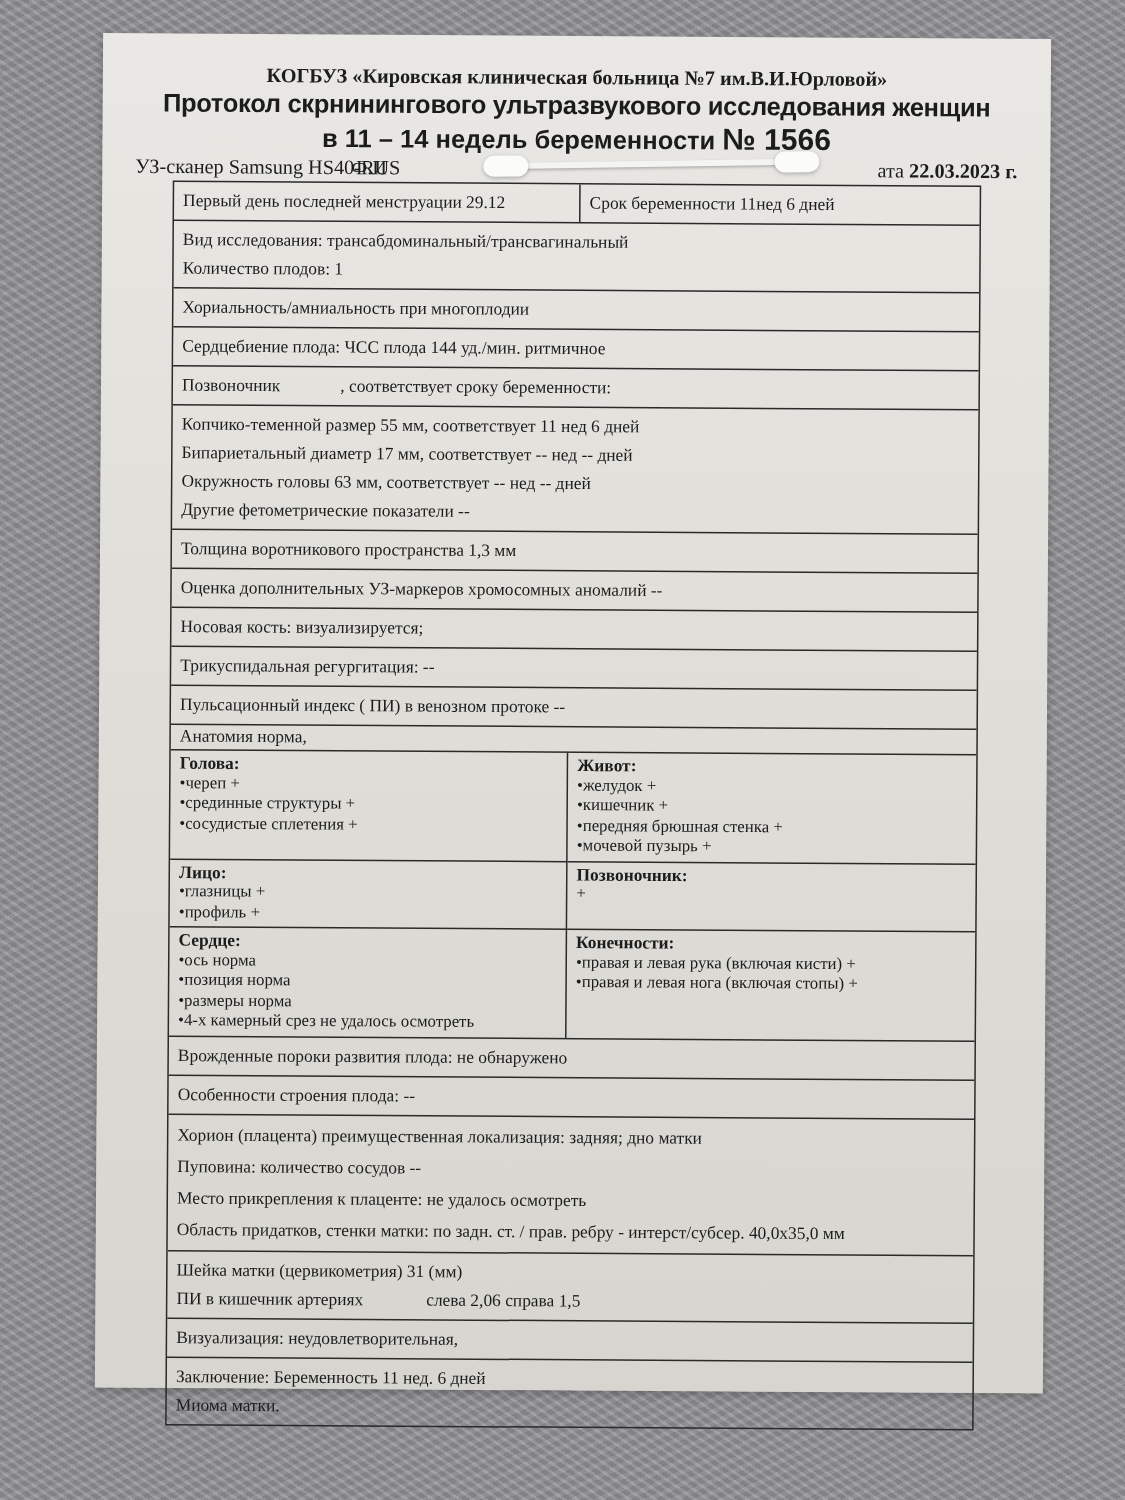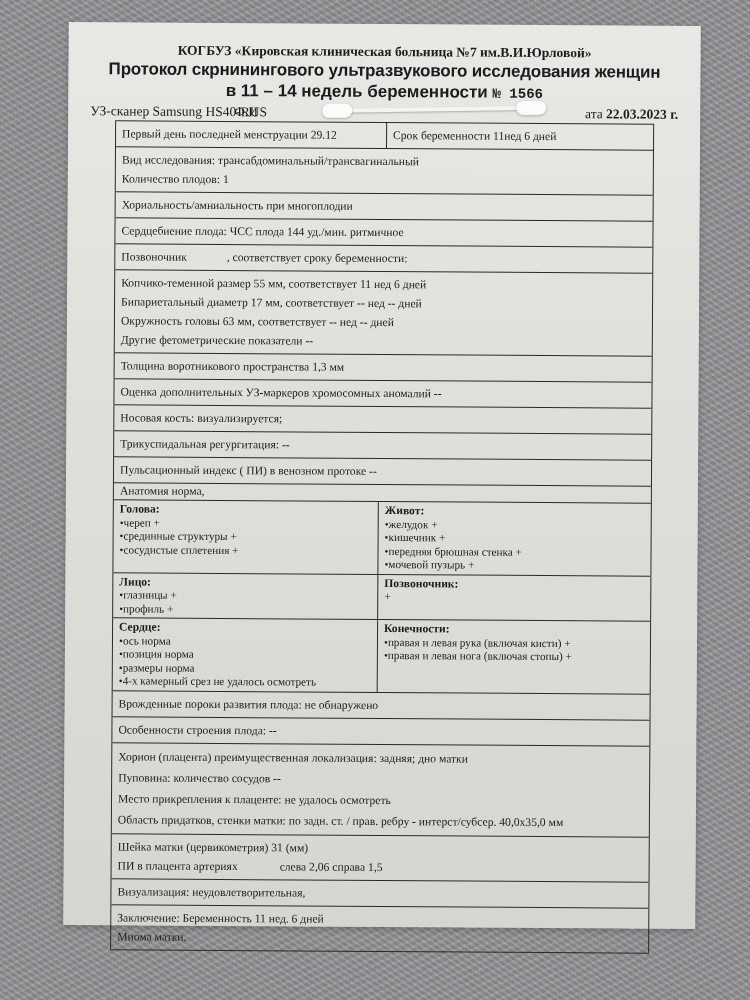--- a/index.html
+++ b/index.html
@@ -15,21 +15,21 @@
       position:absolute; left:66px; top:24px; width:632px; height:903px;
       background: linear-gradient(180deg, #e9e8e4 0%, #e0dfda 40%, #d6d5cf 100%);
       transform: rotate(0.35deg);
       transform-origin: 50% 50%;
       box-shadow: 0 2px 6px rgba(0,0,0,0.25);
       color:#1c1c1c;
     }
     .hdr1 { position:absolute; left:0; right:0; top:20px; text-align:center; font-weight:bold; font-size:13.5px; }
     .hdr2 { position:absolute; left:0; right:0; top:37px; text-align:center; font-weight:bold; font-size:17px; font-family:"Liberation Sans","DejaVu Sans",sans-serif; letter-spacing:-0.2px;}
     .hdr3 { position:absolute; left:0; right:0; top:58px; text-align:center; font-weight:bold; font-size:17px; font-family:"Liberation Sans","DejaVu Sans",sans-serif;}
-    .hdr3 .num { font-family:Liberation Mono, monospace; font-size:14px; }
+    .hdr3 .num { font-family:Liberation Sans, sans-serif; font-size:20px; }
     .meta { position:absolute; left:22px; right:10px; top:81px; font-size:13.5px; }
     .meta .scanner { position:absolute; left:0; }
     .meta .fio { position:absolute; left:144px; }
     .meta .date { position:absolute; right:12px; }
     .meta .date b { font-weight:bold;margin-top:40px; }
     .swab {
       position:absolute; left:254px; top:78px; width:224px; height:14px;
       transform: rotate(-1.2deg);
     }
     .swab .stick { position:absolute; left:12px; right:12px; top:5px; height:4px; background:#f4f4f2; border-radius:2px; box-shadow:0 1px 2px rgba(0,0,0,0.25); }
@@ -154,21 +154,21 @@
     <div class="row">Особенности строения плода: --</div>
     <div class="row" style="line-height:21px;">
       <div>Хорион (плацента) преимущественная локализация: задняя; дно матки</div>
       <div>Пуповина: количество сосудов --</div>
       <div>Место прикрепления к плаценте: не удалось осмотреть</div>
       <div>Область придатков, стенки  матки: по задн. ст. / прав. ребру - интерст/субсер. 40,0х35,0 мм</div>
     </div>
     <div class="row">
       <div>Шейка матки (цервикометрия) 31 (мм)</div>
       <div>
-        <span>ПИ в плацента артериях</span><span style="display:inline-block;width:42px;"></span><span>слева 2,06 справа 1,5</span>
+        <span>ПИ в кишечник артериях</span><span style="display:inline-block;width:42px;"></span><span>слева 2,06 справа 1,5</span>
       </div>
     </div>
     <div class="row">Визуализация: неудовлетворительная,</div>
     <div class="row">
       <div>Заключение: Беременность 11 нед. 6 дней</div>
       <div>Миома матки.</div>
     </div>
   </div>
 </div>
 

